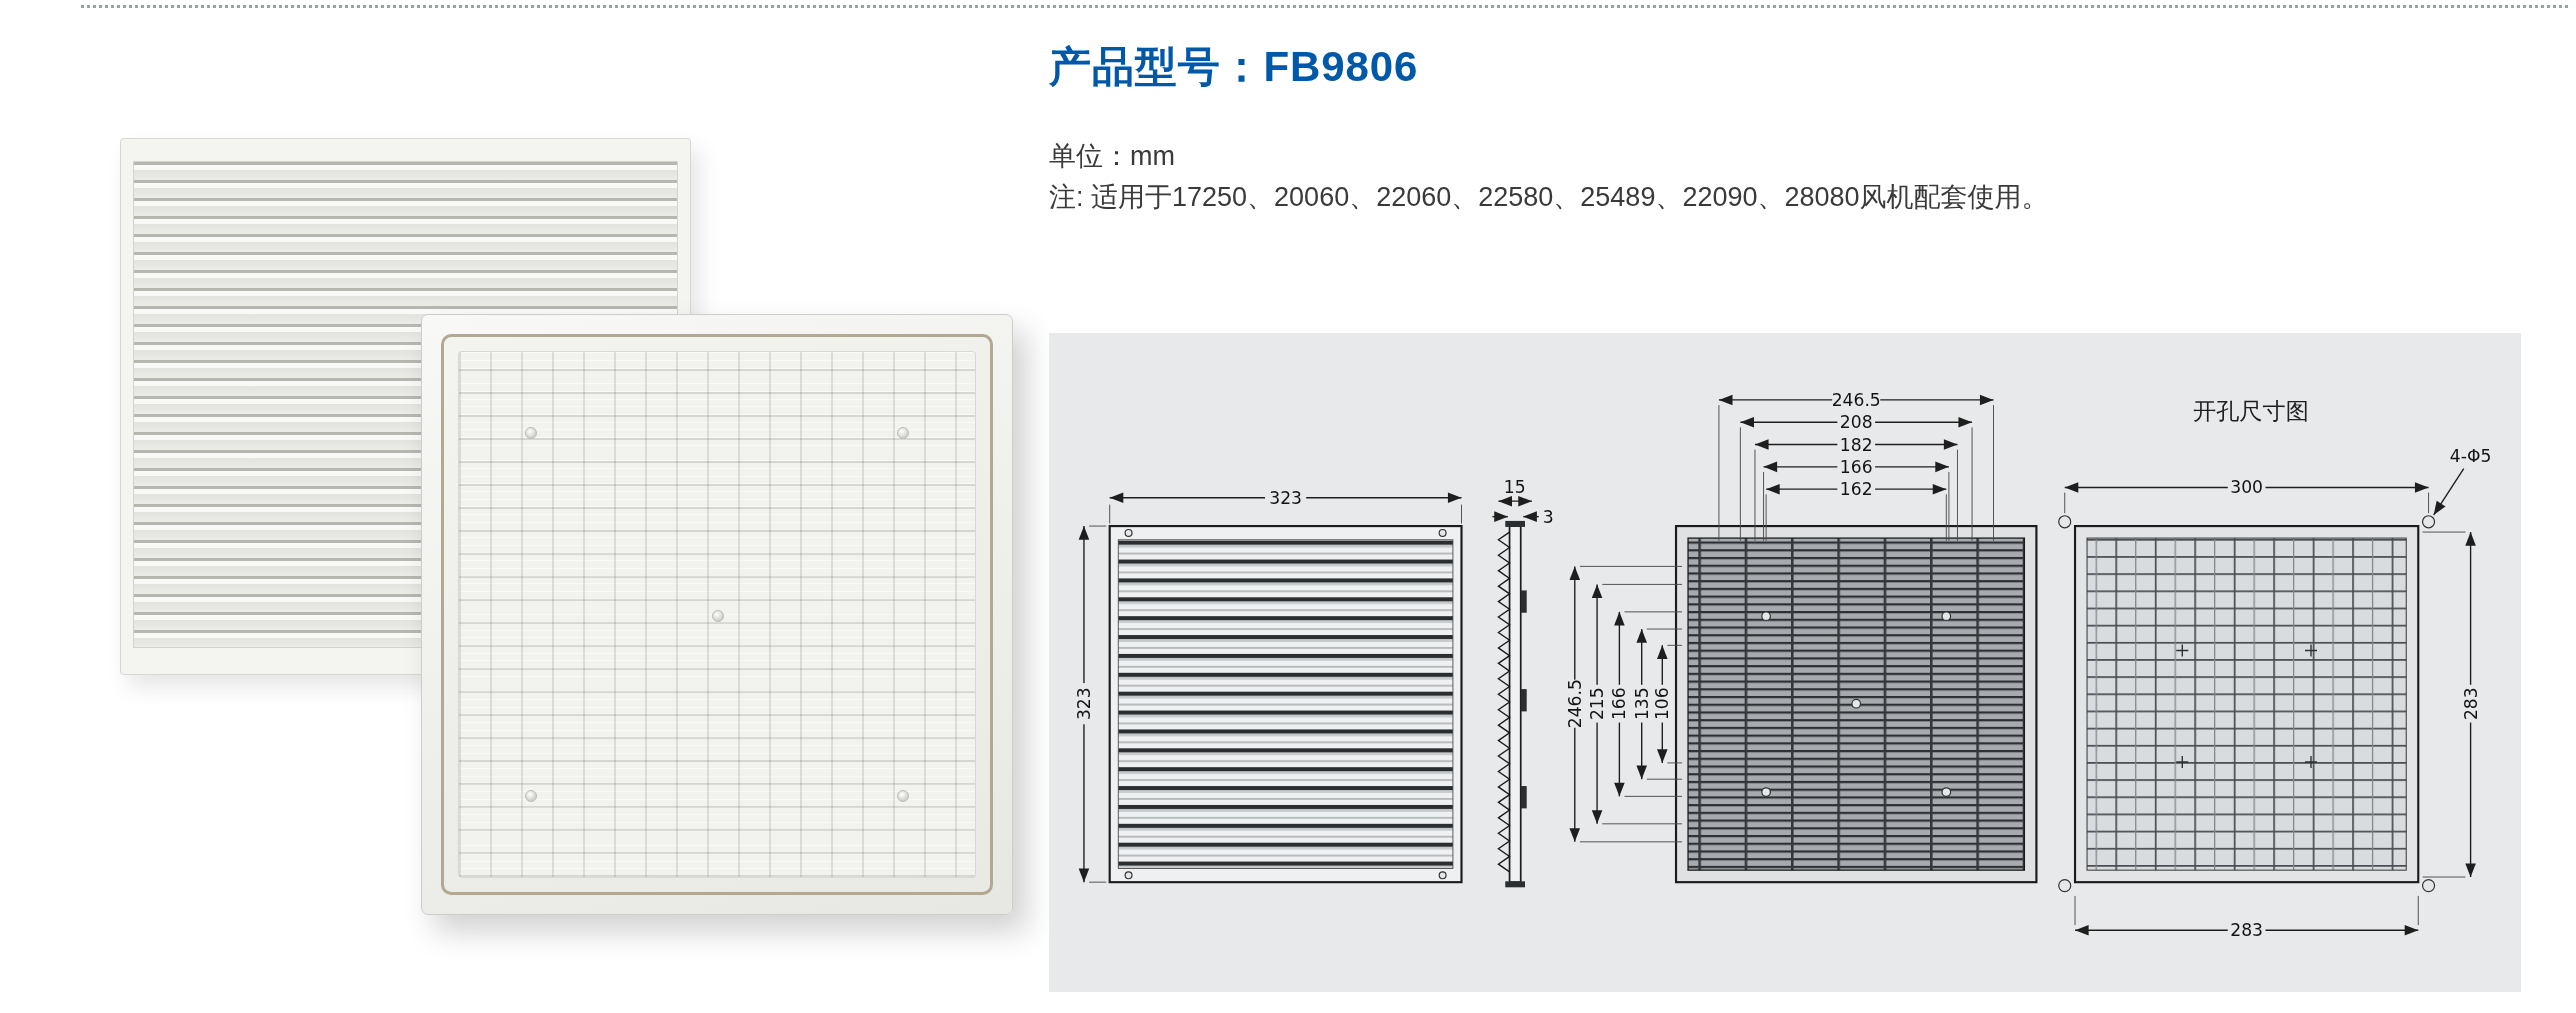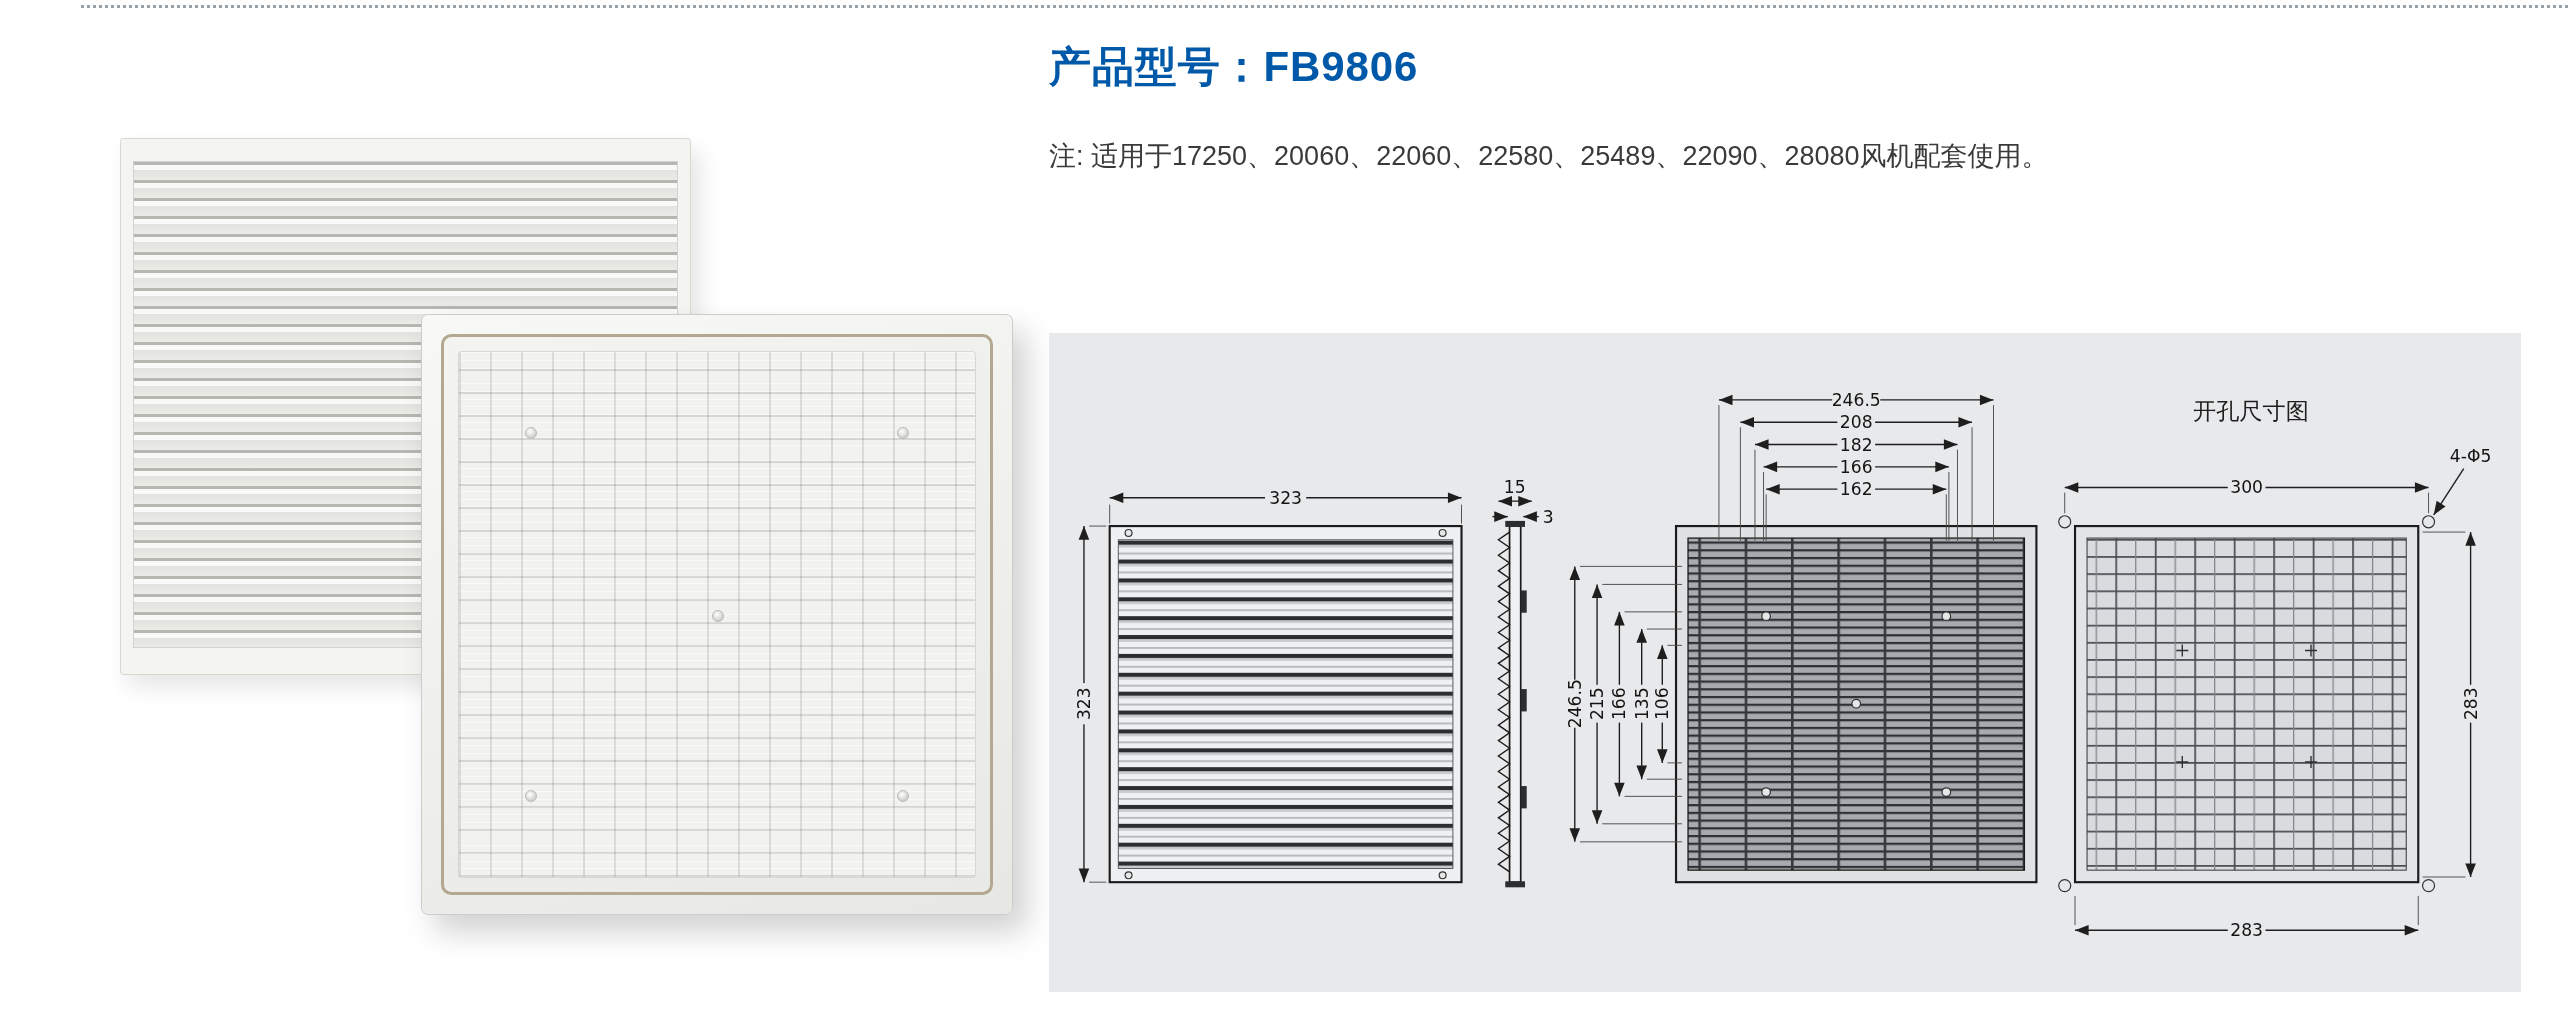--- a/index.html
+++ b/index.html
@@ -93,20 +93,21 @@
       <div class="boss" style="left:103px; bottom:112px;"></div>
       <div class="boss" style="right:103px; bottom:112px;"></div>
       <div class="boss" style="left:290px; top:295px;"></div>
     </div>
   </div>
 
   <div class="title">
     <span>产品型号：</span><span>FB9806</span>
   </div>
   <div class="specs">
+    <p>单位：mm</p>
     <p>注: 适用于17250、20060、22060、22580、25489、22090、28080风机配套使用。</p>
   </div>
 
   <div class="drawing-panel">
     <svg width="1472" height="659" viewBox="0 0 1714 768">
       <defs>
         <marker id="ar" viewBox="0 0 10 8" markerWidth="11" markerHeight="9" refX="9.5" refY="4" orient="auto-start-reverse">
           <path d="M0.5 0.5 L9.5 4 L0.5 7.5 Z" fill="#1e1e1e"></path>
         </marker>
         <pattern id="pLouver" width="12" height="22" patternUnits="userSpaceOnUse">

